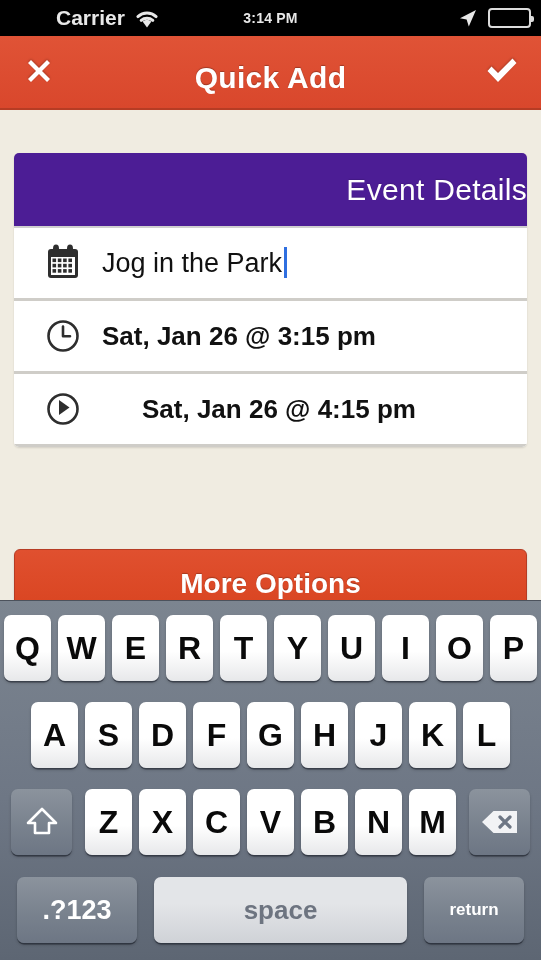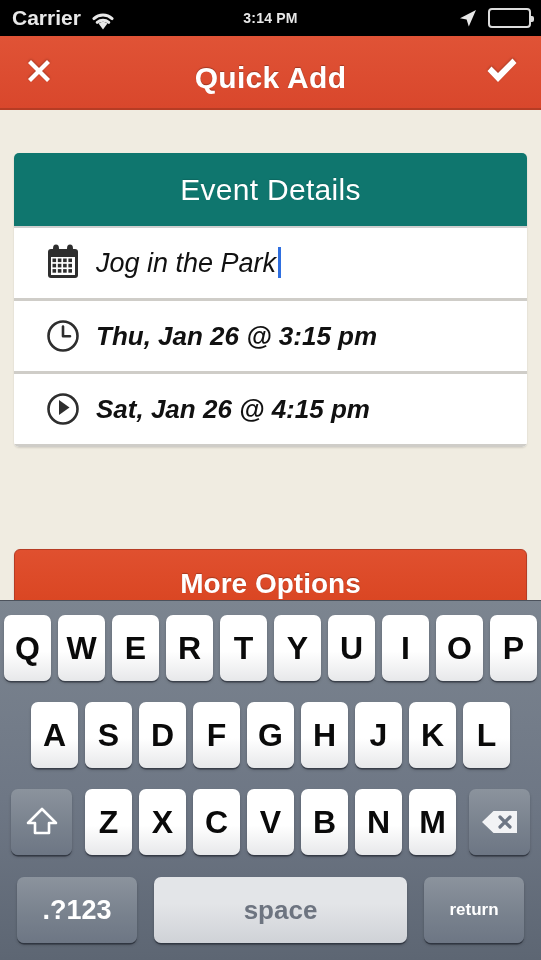--- a/index.html
+++ b/index.html
@@ -12,21 +12,21 @@
   }
   .screen { position: relative; width: 541px; height: 960px; overflow: hidden; }
 
   
   .status-bar {
     position: absolute; top: 0; left: 0; width: 541px; height: 36px;
     background: #000; color: #e8e8e8;
     display: flex; align-items: center;
     font-size: 21px; font-weight: bold;
   }
-  .sb-left { display: flex; align-items: flex-end; gap: 9px; padding-left: 12px; }
+  .sb-left { display: flex; align-items: center; gap: 9px; padding-left: 12px; margin-left: 44px; }
   .sb-center {
     position: absolute; left: 0; right: 0; text-align: center;
     font-size: 14px; font-weight: bold; letter-spacing: .2px;
   }
   .sb-right {
     position: absolute; right: 10px; display: flex; align-items: center; gap: 10px;
   }
   .wifi { width: 26px; height: 19px; display:block; }
   .loc-arrow { width: 21px; height: 21px; display:block; }
   .battery {
@@ -63,42 +63,42 @@
   .content {
     position: absolute; top: 110px; left: 0; width: 541px; height: 490px;
     background: #f0ece1;
   }
   .card {
     position: absolute; top: 43px; left: 14px; width: 513px;
     border-radius: 5px; overflow: hidden;
     box-shadow: 0 1px 2px rgba(0,0,0,.12);
   }
   .card-header {
-    height: 75px; background: #0f766e;
-    display: flex; align-items: center; justify-content: center;
+    height: 75px; background: #4c1d95;
+    display: flex; align-items: center; justify-content: flex-end;
     border-bottom: 2px solid #cfcfcf;
   }
   .card-header-title {
     color: #fff; font-size: 30px; letter-spacing: .3px;
     text-shadow: 0 -1px 1px rgba(0,0,0,.12);
   }
   .row {
     height: 73px; background: #fff;
     display: flex; align-items: center;
     border-bottom: 3px solid #cfcdc8;
     padding-left: 30px;
   }
-  .row:last-child { border-bottom: 3px solid #cfcdc8; }
+  .row:last-child { border-bottom: 3px solid #cfcdc8; gap: 40px; }
   .row-icon {
     width: 40px; min-width: 40px; display: flex;
     align-items: center; justify-content: flex-start;
   }
   .row-text {
     font-size: 26px; color: #111; font-weight: bold;
-    margin-left: 12px; position: relative; white-space: nowrap; font-style: italic;
+    margin-left: 18px; position: relative; white-space: nowrap;
   }
   .row-text.regular { font-weight: normal; font-size: 27px; }
   .row-text.placeholder { color: #b6b6b6; font-weight: normal; font-size: 27px; }
   .caret {
     display: inline-block; width: 3px; height: 31px;
     background: #2f6fe0; vertical-align: -6px; margin-left: 2px;
   }
 
   .more-options {
     position: absolute; top: 439px; left: 14px; width: 513px; height: 70px;
@@ -238,21 +238,21 @@
       </div>
 
 
       <div class="row">
         <span class="row-icon">
           <svg width="38" height="38" viewBox="0 0 38 38">
             <circle cx="19" cy="19" r="14.5" fill="none" stroke="#2e2e2e" stroke-width="2.6"></circle>
             <path d="M19 9.5 L19 19.3 L26 19.3" fill="none" stroke="#2e2e2e" stroke-width="2.6" stroke-linecap="round" stroke-linejoin="round"></path>
           </svg>
         </span>
-        <span class="row-text">Thu, Jan 26 @ 3:15 pm</span>
+        <span class="row-text">Sat, Jan 26 @ 3:15 pm</span>
       </div>
 
       <div class="row">
         <span class="row-icon">
           <svg width="38" height="38" viewBox="0 0 38 38">
             <circle cx="19" cy="19" r="14.5" fill="none" stroke="#2e2e2e" stroke-width="2.6"></circle>
             <path d="M15 10 L15 25 L25.5 17.5 Z" fill="#2e2e2e"></path>
           </svg>
         </span>
         <span class="row-text">Sat, Jan 26 @ 4:15 pm</span>

